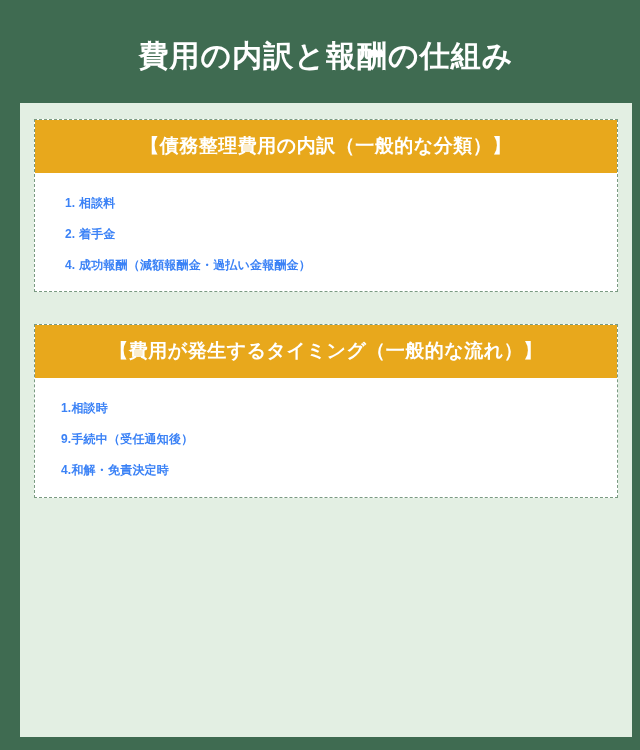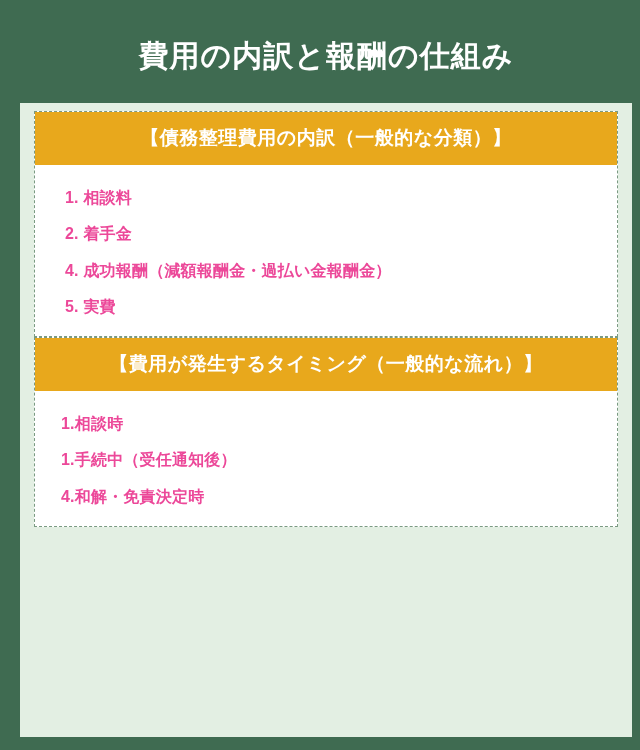--- a/index.html
+++ b/index.html
@@ -27,26 +27,26 @@
     font-weight: bold;
     text-align: center;
     letter-spacing: 1px;
     padding-top: 36px;
     padding-bottom: 28px;
     line-height: 1.3;
   }
   .content {
     background: #e3efe3;
     margin: 0 14px;
-    padding: 8px 14px;
+    padding: 16px 14px;
     box-sizing: border-box;
     height: 634px;
     display: flex;
     flex-direction: column;
-    gap: 0;
+    gap: 32px;
   }
   .card {
     background: #ffffff;
     border: 1px dashed #7a9a82;
     box-sizing: border-box;
     display: flex;
     flex-direction: column;
   }
   .card-header {
     background: #e8a81c;
@@ -56,23 +56,23 @@
     text-align: center;
     padding: 14px 6px;
     line-height: 1.3;
     letter-spacing: 0.5px;
   }
   .card-body {
     padding: 22px 18px 18px 26px;
     flex: 1;
   }
   .item {
-    font-size: 16px;
+    font-size: 12px;
     font-weight: bold;
-    color: #ec4899;
+    color: #3b82f6;
     margin-bottom: 15px;
     line-height: 1.35;
     letter-spacing: 0.2px;
   }
   .item:last-child {
     margin-bottom: 0;
   }
   .card-a .card-body { padding-left: 30px; }
   .card-b .card-body { padding-left: 26px; }
 </style>
@@ -84,27 +84,26 @@
   <div class="title">費用の内訳と報酬の仕組み</div>
 
   <div class="content">
 
     <div class="card card-a">
       <div class="card-header">【債務整理費用の内訳（一般的な分類）】</div>
       <div class="card-body">
         <div class="item">1. 相談料</div>
         <div class="item">2. 着手金</div>
         <div class="item">4. 成功報酬（減額報酬金・過払い金報酬金）</div>
-        <div class="item">5. 実費</div>
       </div>
     </div>
 
     <div class="card card-b">
       <div class="card-header">【費用が発生するタイミング（一般的な流れ）】</div>
       <div class="card-body">
         <div class="item">1.相談時</div>
-        <div class="item">1.手続中（受任通知後）</div>
+        <div class="item">9.手続中（受任通知後）</div>
         <div class="item">4.和解・免責決定時</div>
       </div>
     </div>
 
   </div>
 </div>
 
 </body></html>

